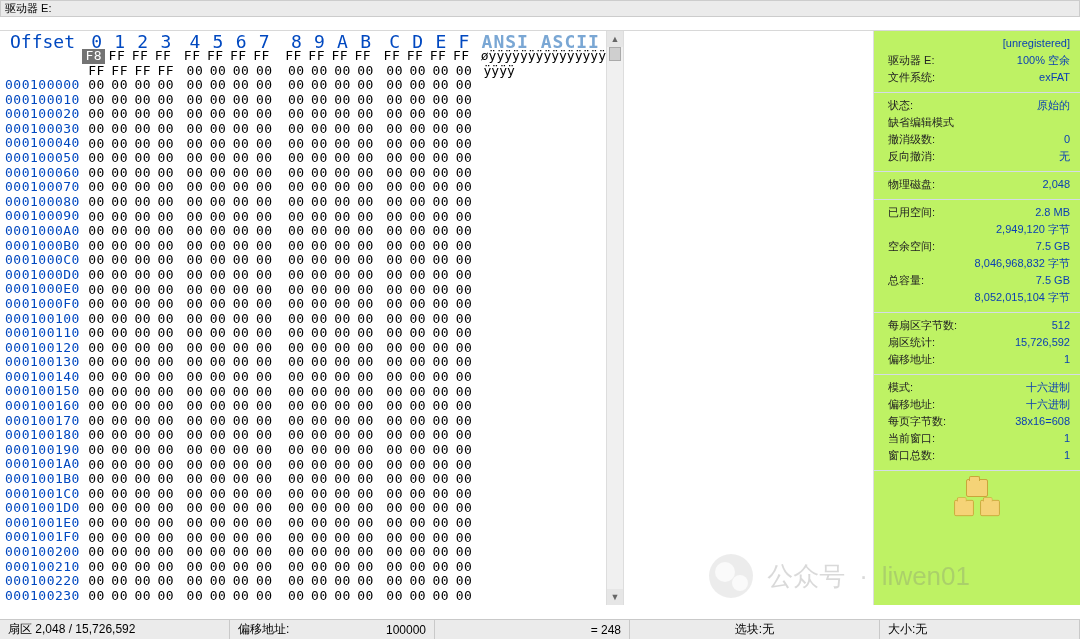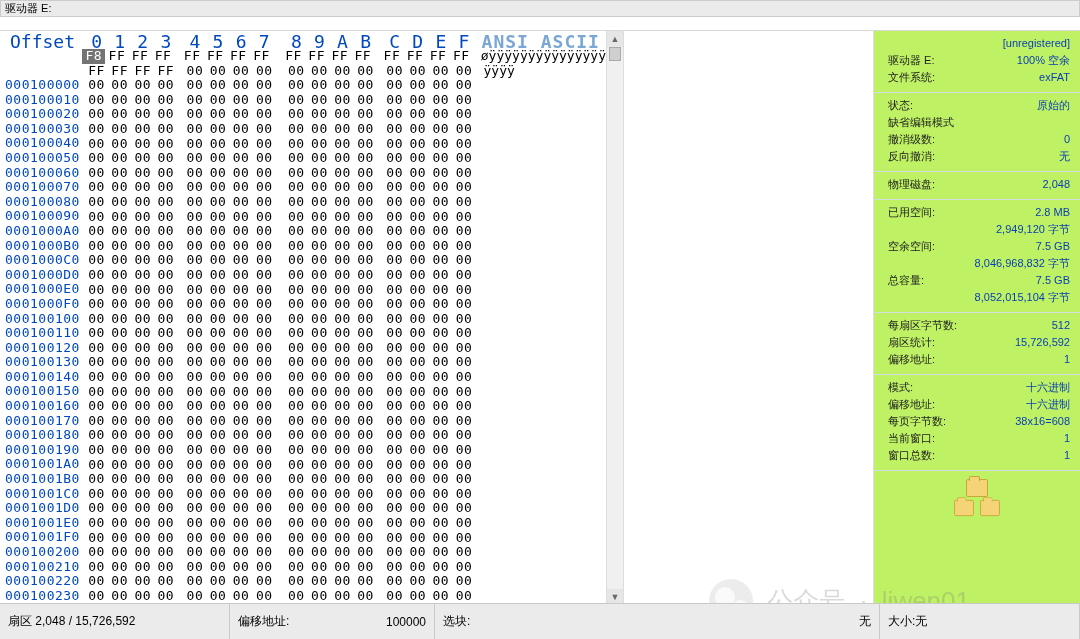--- a/index.html
+++ b/index.html
@@ -31,25 +31,25 @@
   .info-panel { flex:1; background:#bef264; font-size:11px; overflow:hidden; position:relative; }
   .info-block { border-bottom:1px solid #d4dce6; padding:4px 10px 6px 14px; }
   .info-line { display:flex; justify-content:space-between; line-height:17px; }
   .info-line .lbl { color:#222; }
   .info-line .val { color:#0a3fb3; text-align:right; }
   .info-line .unreg { color:#0a3fb3; }
   .info-line.right-only { justify-content:flex-end; }
   .icon-bar { display:flex; justify-content:center; padding:8px 0 4px; gap:2px; }
   .folder-icon { width:22px; height:18px; background:#f5d377; border:1px solid #c9a63a; border-radius:2px; position:relative; }
   .folder-icon::before { content:""; position:absolute; top:-4px; left:2px; width:9px; height:4px; background:#f5d377; border:1px solid #c9a63a; border-bottom:none; border-radius:2px 2px 0 0; }
-  .status-bar { position:absolute; bottom:0; left:0; right:0; height:36px; background:#ebebeb; border-top:1px solid #c9c9c9; display:flex; align-items:center; font-size:12px; }
+  .status-bar { position:absolute; bottom:0; left:0; right:0; height:20px; background:#ebebeb; border-top:1px solid #c9c9c9; display:flex; align-items:center; font-size:12px; }
   .status-bar .sb-seg { padding:0 8px; border-right:1px solid #c9c9c9; height:100%; display:flex; align-items:center; }
   .status-bar .sb-seg.grow { flex:1; }
   .status-bar .sb-seg.right { justify-content:flex-end; }
-  .watermark { position:absolute; right:110px; bottom:16px; display:flex; align-items:center; gap:14px; opacity:0.28; color:#7a7a7a; font-size:26px; pointer-events:none; }
+  .watermark { position:absolute; right:110px; bottom:41px; display:flex; align-items:center; gap:14px; opacity:0.28; color:#7a7a7a; font-size:26px; pointer-events:none; }
   .watermark .wx-circle { width:44px; height:44px; border-radius:50%; background:#bdbdbd; position:relative; }
   .watermark .wx-circle::before,.watermark .wx-circle::after { content:""; position:absolute; border-radius:50%; background:#eee; }
   .watermark .wx-circle::before { width:20px; height:20px; left:6px; top:8px; }
   .watermark .wx-circle::after  { width:16px; height:16px; right:5px; bottom:7px; }
 </style>
 </head>
 <body>
 
 <div class="title-bar">
   <span>驱动器 E:</span>
@@ -249,21 +249,24 @@
   <span>·</span>
   <span>liwen01</span>
 </div>
 
 <div class="status-bar">
   <div class="sb-seg" style="width:230px;">扇区 2,048 / 15,726,592</div>
   <div class="sb-seg" style="width:205px; justify-content:space-between;">
     <span>偏移地址:</span>
     <span>100000</span>
   </div>
-  <div class="sb-seg grow" style="justify-content:space-between;">
+  <div class="sb-seg right" style="width:195px;">
+      <span>= 248</span>
+    </div>
+  <div class="sb-seg grow" style="justify-content:center;">
     <span>选块:</span>
     <span>无</span>
   </div>
   <div class="sb-seg" style="width:200px; ">
     <span>大小:</span>
     <span>无</span>
   </div>
 </div>
 
 </body></html>

